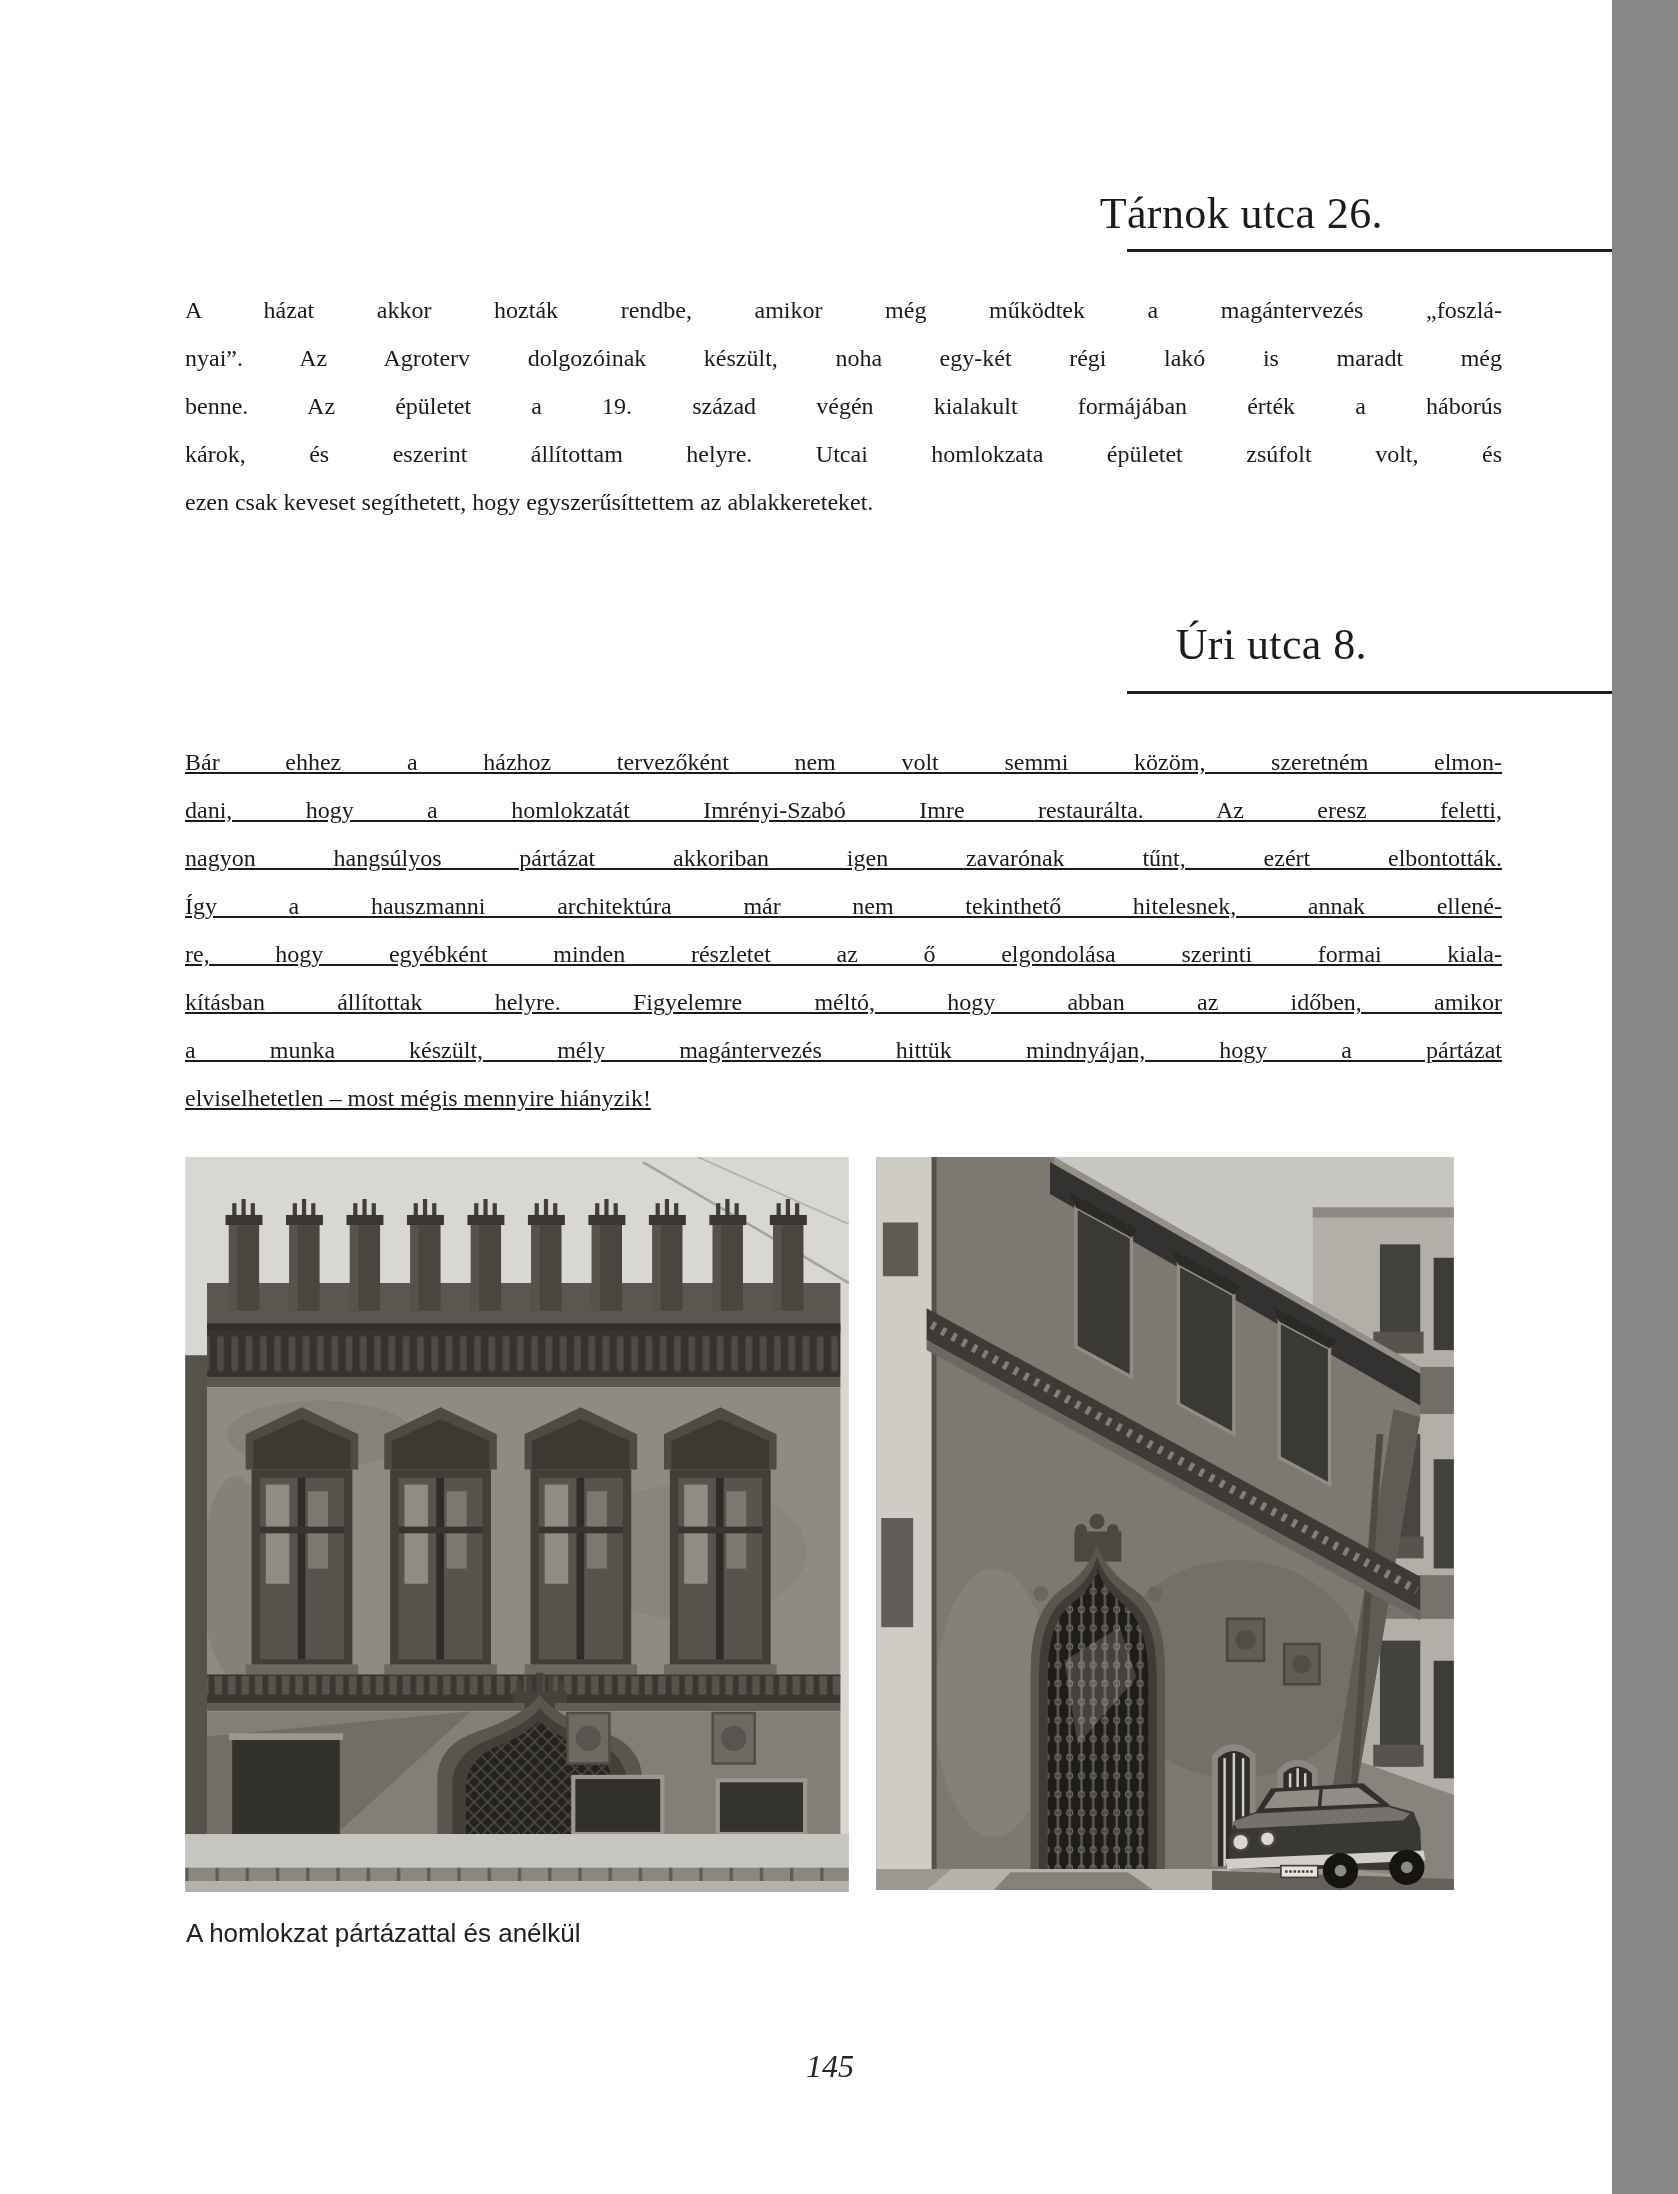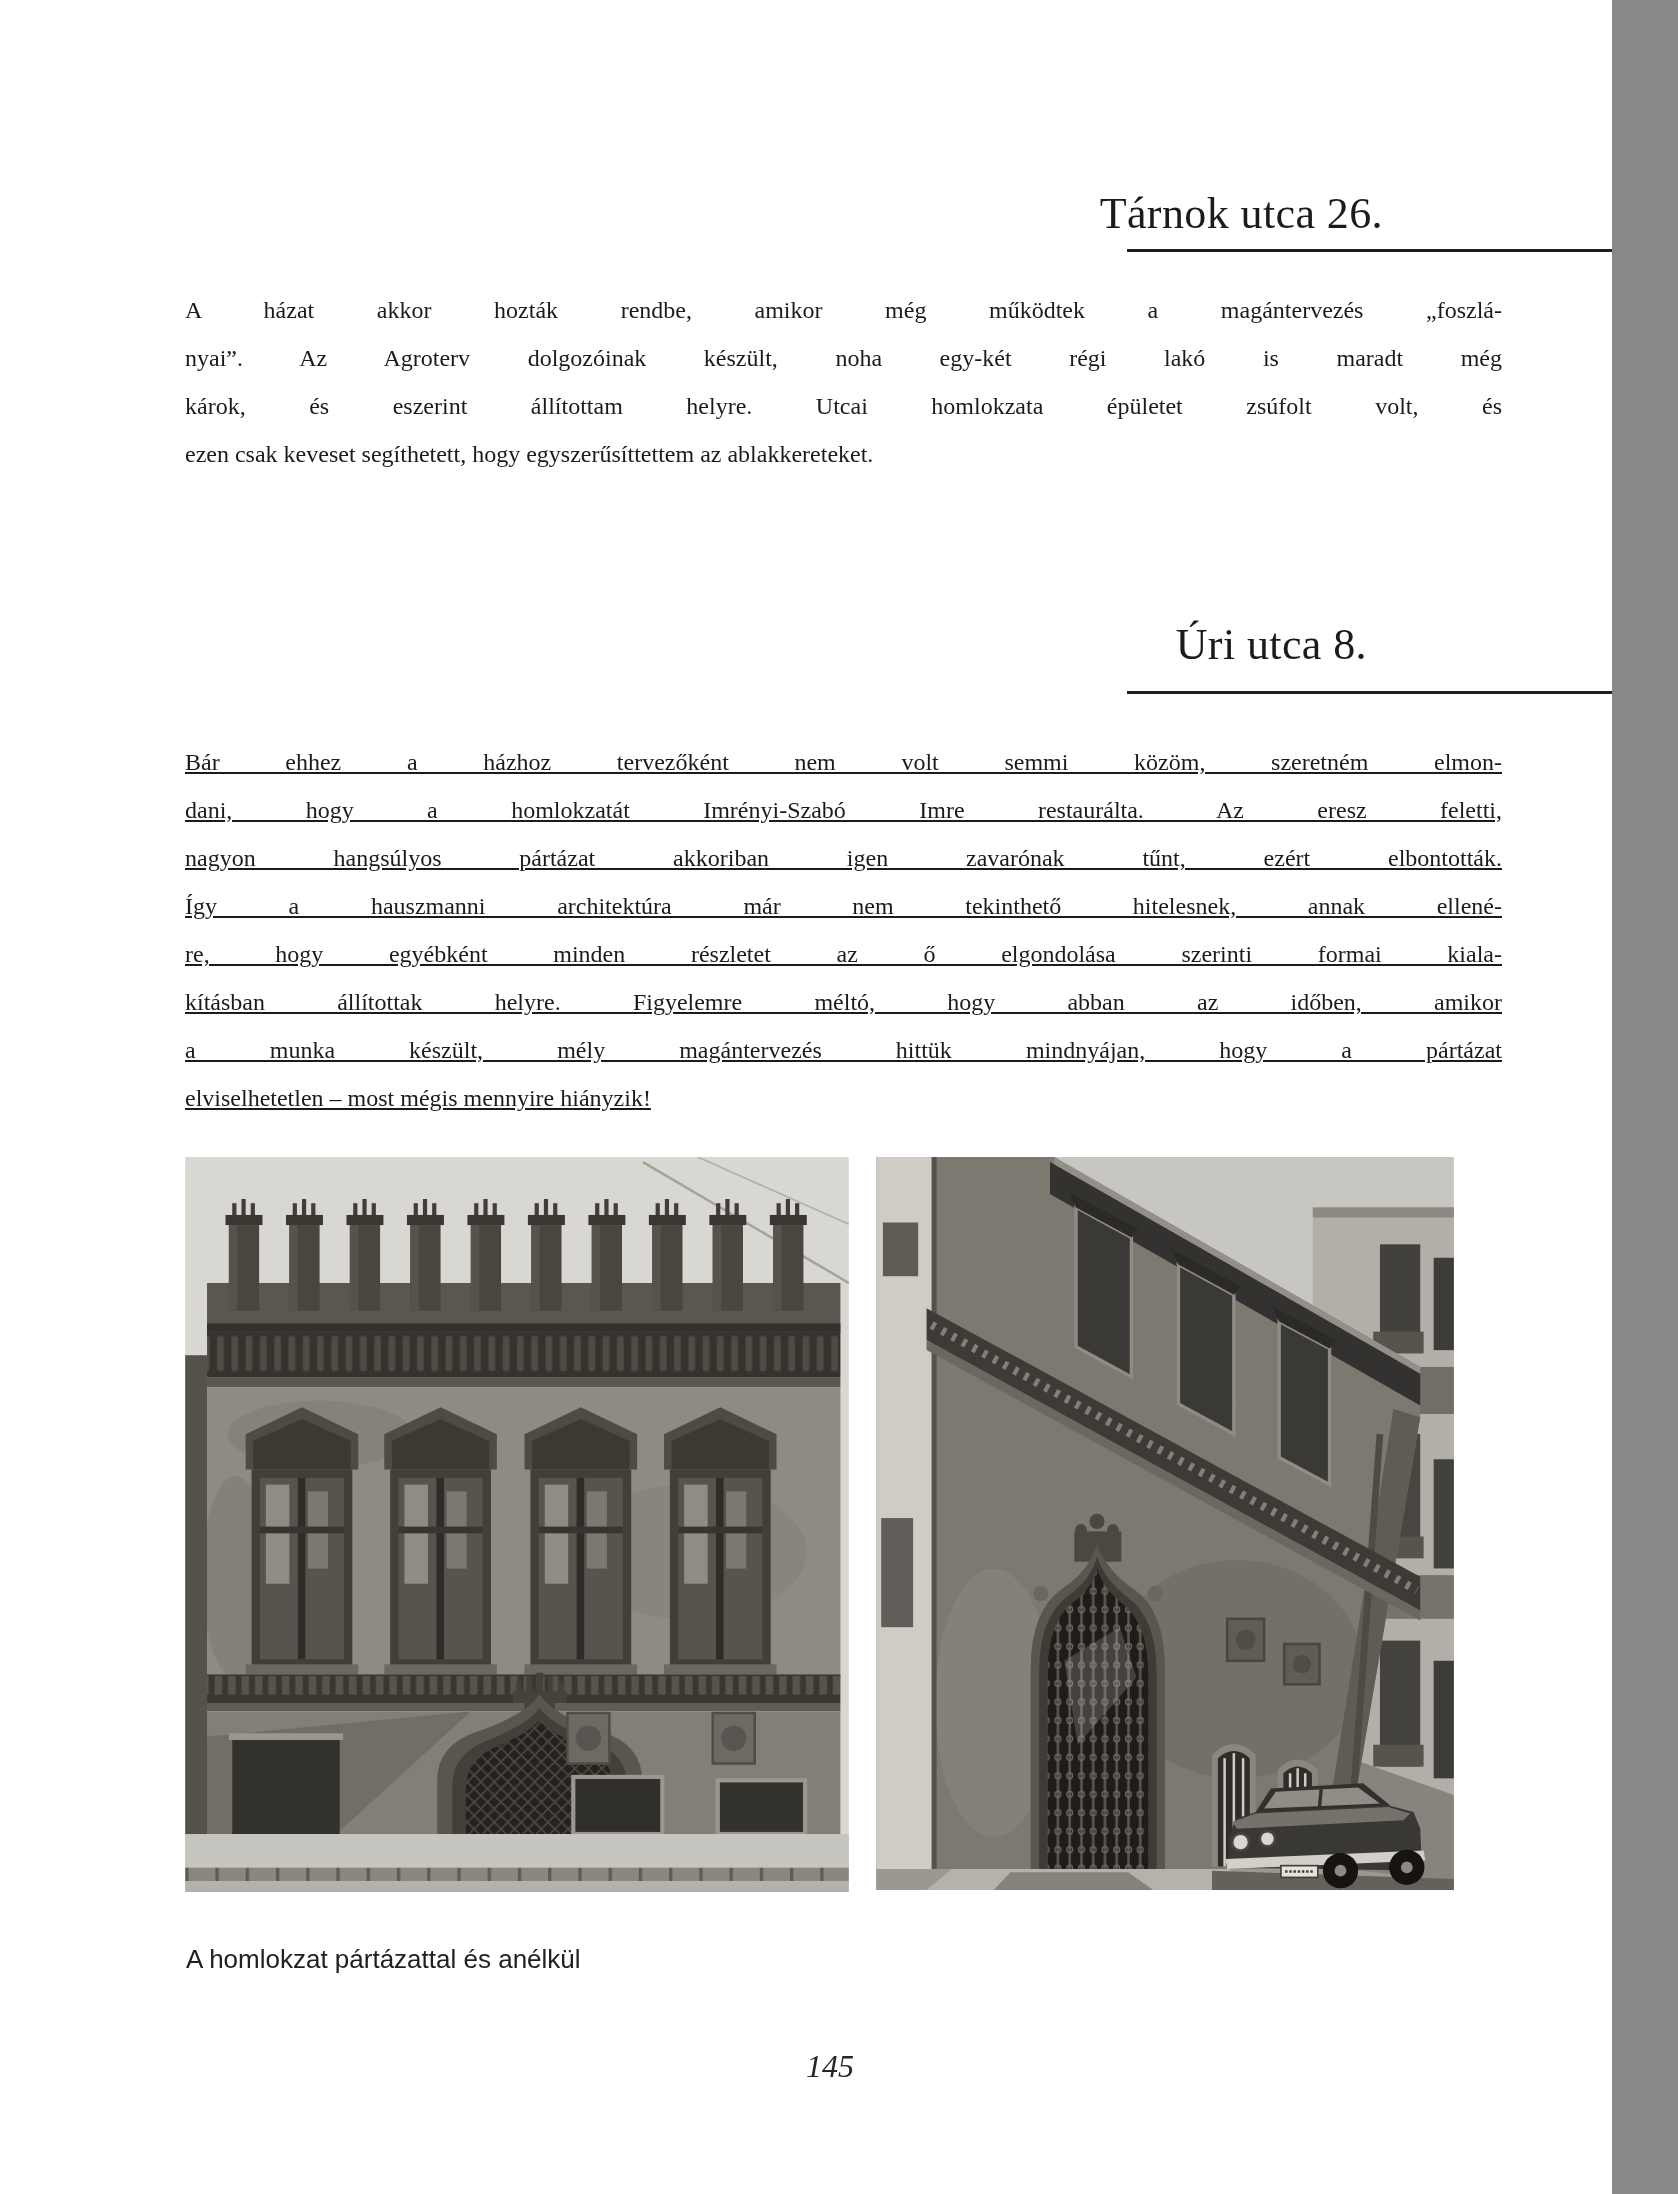--- a/index.html
+++ b/index.html
@@ -22,37 +22,38 @@
   }
   .para > div { text-align:justify; text-align-last:justify; white-space:normal; }
   .para > div:last-child { text-align-last:left; }
   .p1 { top:286px; }
   .p2 { top:738px;text-decoration:underline; }
   figure.photo { margin:0; position:absolute; line-height:0; }
   .photo-left  { left:185px;  top:1157px; }
   .photo-right { left:876px; top:1157px; }
   .caption {
     position:absolute; left:186px; top:1918px;
-    font-family:"Liberation Sans", sans-serif; font-size:26px; color:#212121;margin-top:26px;
+    font-family:"Liberation Sans", sans-serif; font-size:26px; color:#212121;
   }
   .pageno {
     position:absolute; left:0; width:100%; top:2048px; text-align:center;
     font-style:italic; font-size:32px; color:#24242a;margin-left:24px;
   }
 </style>
 </head>
 <body>
 
 <div class="page">
 
   <div class="heading h1">Tárnok utca 26.</div>
   <div class="rule rule1"></div>
   <div class="para p1">
       <div>A házat akkor hozták rendbe, amikor még működtek a magántervezés „foszlá-</div>
       <div>nyai”. Az Agroterv dolgozóinak készült, noha egy-két régi lakó is maradt még</div>
+      <div>benne. Az épületet a 19. század végén kialakult formájában érték a háborús</div>
       <div>károk, és eszerint állítottam helyre. Utcai homlokzata épületet zsúfolt volt, és</div>
       <div>ezen csak keveset segíthetett, hogy egyszerűsíttettem az ablakkereteket.</div>
     </div>
 
   <div class="heading h2">Úri utca 8.</div>
   <div class="rule rule2"></div>
   <div class="para p2">
       <div>Bár ehhez a házhoz tervezőként nem volt semmi közöm, szeretném elmon-</div>
       <div>dani, hogy a homlokzatát Imrényi-Szabó Imre restaurálta. Az eresz feletti,</div>
       <div>nagyon hangsúlyos pártázat akkoriban igen zavarónak tűnt, ezért elbontották.</div>

